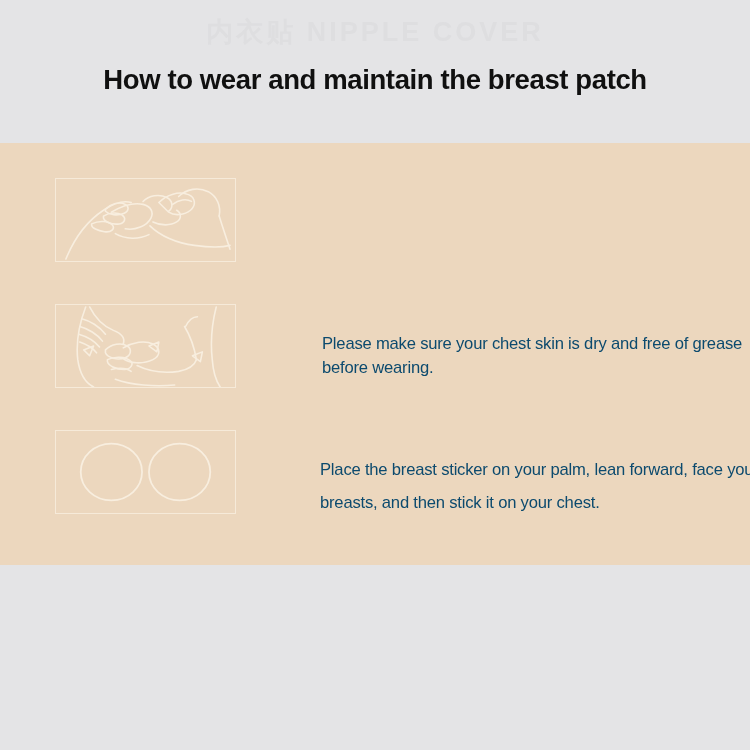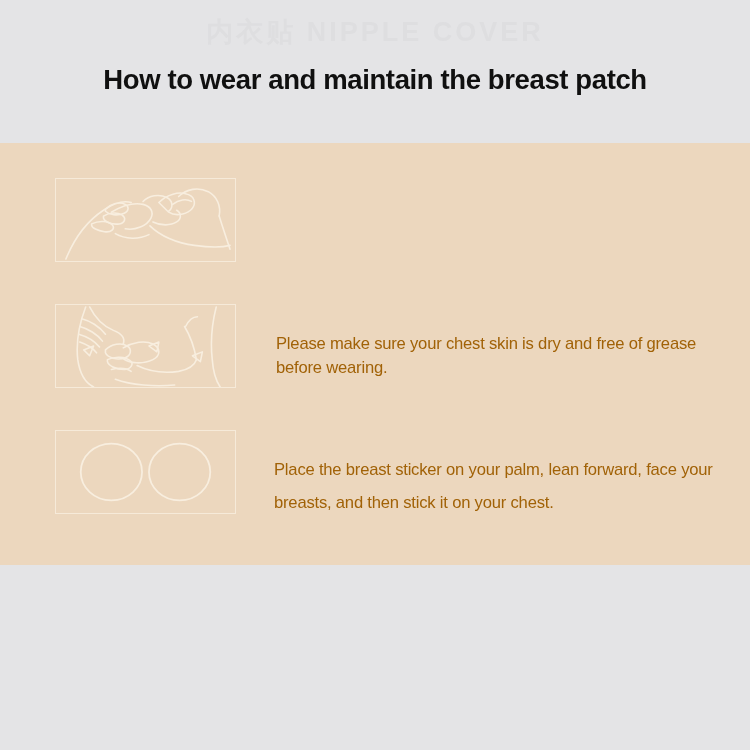--- a/index.html
+++ b/index.html
@@ -73,24 +73,25 @@
     border: 1.5px solid #f6ead9;
     box-sizing: border-box;
   }
   .step-figure svg {
     display: block;
     width: 100%;
     height: 100%;
   }
   .step-text {
     position: absolute;
-    color: #a16207;
+    color: #0c4a6e;
     font-family: "Liberation Sans", sans-serif;
     font-size: 16.6px;
     letter-spacing: -0.2px;
+    margin-left: 46px;
   }
   #step-text-1 {
     left: 276px; top: 189px; width: 425px;
     line-height: 24px;
   }
   #step-text-2 {
     left: 274px; top: 310px; width: 445px;
     line-height: 33px;
   }
   #step-text-3 {

